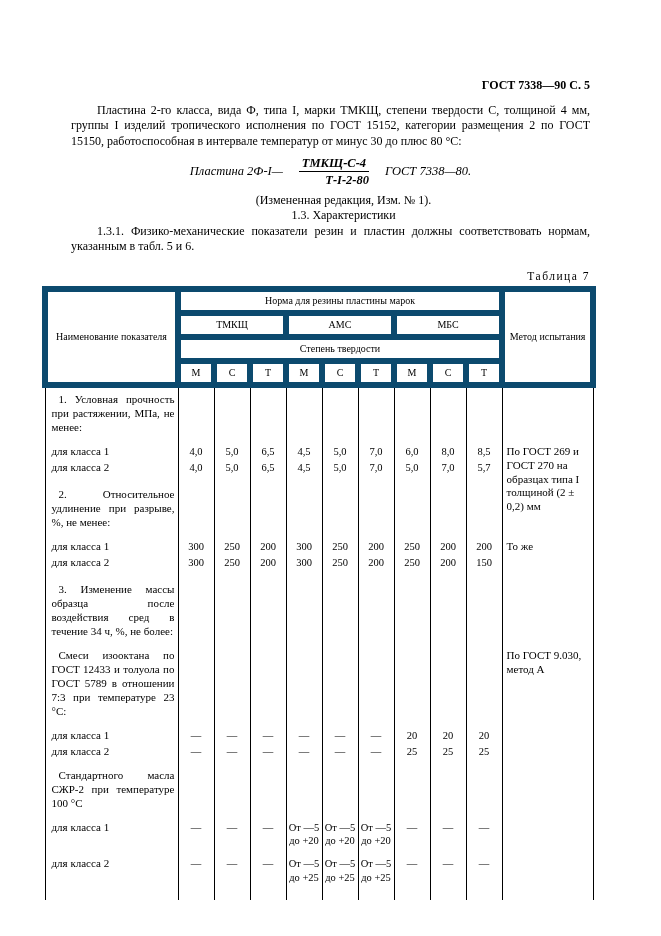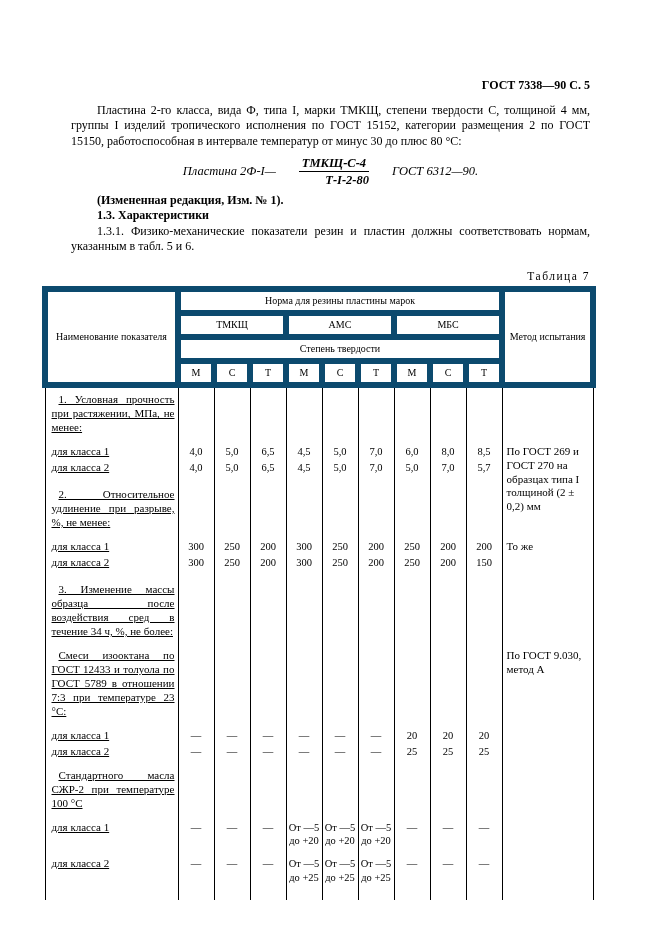--- a/index.html
+++ b/index.html
@@ -18,26 +18,26 @@
     text-align: right; font-weight: bold; font-size: 12px;
   }
 
   .text {
     width: 519px; margin: 0 71px;
     font-size: 12px; line-height: 1.28;
   }
   .just { text-align: justify; }
   .indent { text-indent: 26px; }
   .spaced { letter-spacing: 3px; word-spacing: 5px; }
-  .bold { font-weight: bold; }
+  .bold { font-weight: normal; text-align: center; }
 
   .formula {
     width: 519px; margin: 7px 71px 5px 71px;
     display: flex; justify-content: center; align-items: center;
-    gap: 23px; font-style: italic; font-size: 12.5px;
+    gap: 16px; font-style: italic; font-size: 12.5px;
   }
   .frac { display: inline-block; text-align: right; font-weight: bold; line-height: 1.15; font-style: italic; }
   .frac .num { display: block; border-bottom: 1px solid #000; padding: 0 3px 1px 3px; }
   .frac .den { display: block; padding-top: 1px; }
 
   .table-caption {
     width: 548px; margin: 16px 0 4px 42px;
     text-align: right; font-size: 11.5px; letter-spacing: 1.5px;
   }
 
@@ -58,21 +58,21 @@
     padding: 3px 2px; height: 24px;
   }
   thead td.tall { font-size: 10px; }
 
   tbody td {
     border-left: 1px solid #000; border-right: 1px solid #000;
     vertical-align: top;
     font-size: 11px; line-height: 1.27;
     padding: 1px 3px;
   }
-  td.lbl { text-align: justify; text-decoration: underline; }
+  td.lbl { text-align: justify; }
   td.lbl-item  { padding-left: 6px; text-indent: 7px; }
   td.lbl-group { padding-left: 6px; text-indent: 7px; }
   td.lbl-sub   { padding-left: 6px; }
   td.val { text-align: center; padding: 1px 1px; font-size: 10.5px; }
   td.mth { padding: 1px 4px; }
   .mth-inner { height: 0; overflow: visible; font-size: 11px; line-height: 1.25; }
 
   tr.kind-item td     { padding-top: 12px; }
   tbody tr:first-child td { padding-top: 5px; }
   tr.kind-group td    { padding-top: 9px; }
@@ -89,21 +89,21 @@
 
 
   <p class="text just indent">Пластина 2-го класса, вида Ф, типа I, марки ТМКЩ, степени твердости С, толщиной 4 мм, группы I изделий тропического исполнения по ГОСТ 15152, категории размещения 2 по ГОСТ 15150, работоспособная в интервале температур от минус 30 до плюс 80 °С:</p>
 
   <div class="formula">
     <span>Пластина 2Ф-I—</span>
     <span class="frac">
       <span class="num">ТМКЩ-С-4</span>
       <span class="den">Т-I-2-80</span>
     </span>
-    <span>ГОСТ 6312—90.</span>
+    <span>ГОСТ 7338—80.</span>
   </div>
 
   <p class="text indent bold">(Измененная редакция, Изм. № 1).</p>
 
   <p class="text indent bold">1.3. Характеристики</p>
 
   <p class="text just indent">1.3.1. Физико-механические показатели резин и пластин должны соответствовать нормам, указанным в табл. 5 и 6.</p>
 
   <div class="table-caption">Таблица 7</div>
 

